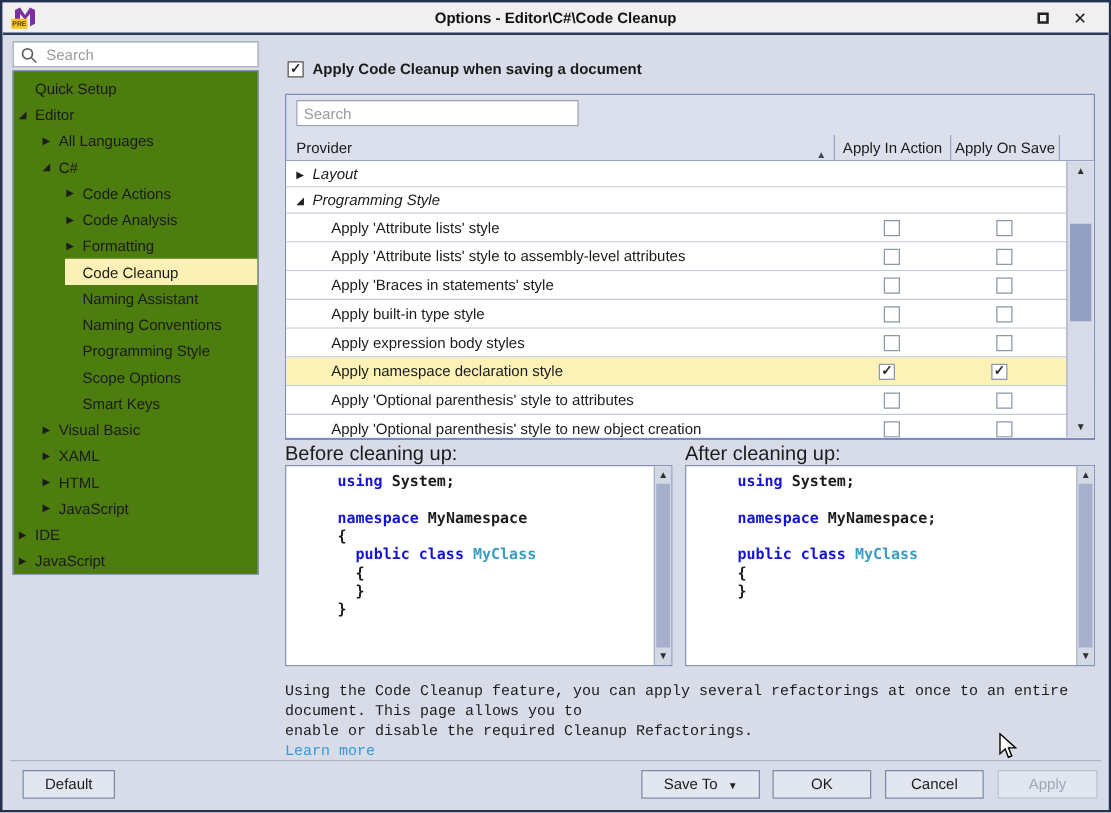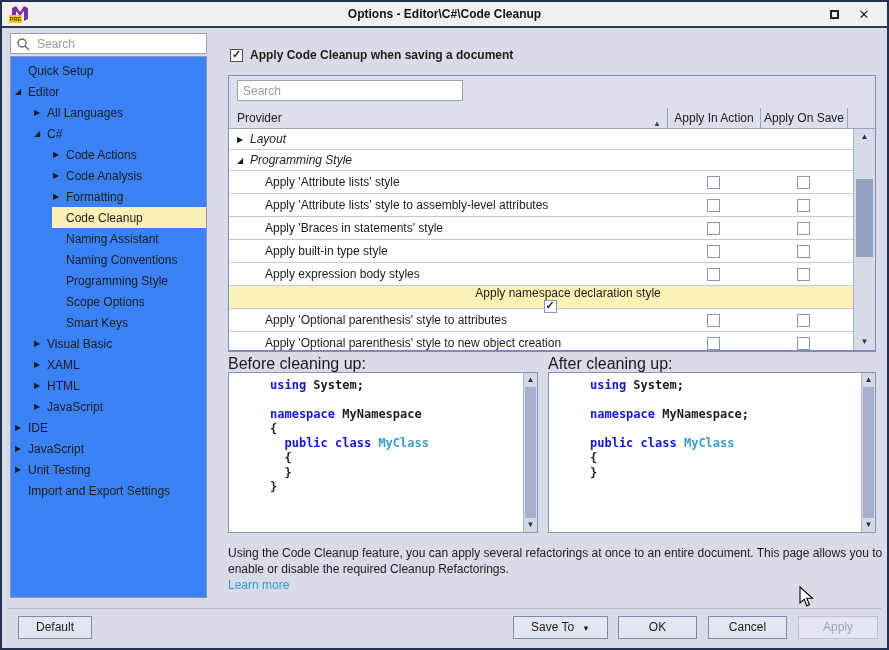--- a/index.html
+++ b/index.html
@@ -18,21 +18,21 @@
 
   
   .search-wrap { position:absolute; background:#fff; border:1px solid #9aa1ae; }
   .search-wrap input { position:absolute; left:5px; right:2px; top:0; bottom:0; border:none; outline:none; font-family:"Liberation Sans",sans-serif; font-size:12px; color:#333; background:transparent; }
   .search-wrap input::placeholder { color:#9a9a9a; }
   .tree-search { left:8px; top:31px; width:197px; height:21px; }
   .tree-search input { left:26px; }
   .mag { position:absolute; left:5px; top:3px; }
 
   
-  .tree { position:absolute; left:8px; top:54px; width:197px; height:542px; background:#3b82f6; border:1px solid #8894ba; overflow:hidden; padding-top:3px; }
+  .tree { position:absolute; left:8px; top:54px; width:197px; height:404px; background:#4d7c0f; border:1px solid #8894ba; overflow:hidden; padding-top:3px; }
   .tree-row { display:flex; align-items:center; height:21px; cursor:default; }
   .tree-indent { flex:0 0 auto; }
   .tree-hl { flex:1 1 auto; display:flex; align-items:center; height:21px; }
   .tree-hl.sel { background:#fbf0b5; }
   .tw { flex:0 0 14px; font-size:8px; color:#1c1c1c; text-align:left; padding-left:1px; }
   .tree-label { white-space:nowrap; }
 
   
   .save-check { position:absolute; left:228px; top:46px; display:flex; align-items:center; gap:7px;font-weight:bold; }
   .cb { width:13px; height:13px; background:#fff; border:1px solid #8d96aa; position:relative; flex:0 0 13px; }
@@ -46,21 +46,21 @@
   .th { line-height:20px; white-space:nowrap; }
   .th-provider { flex:1 1 auto; padding-left:8px; position:relative; }
   .sort { position:absolute; right:6px; top:6px; font-size:8px; color:#3c465e; }
   .th-col { border-left:1px solid #9aa5c4; text-align:center; }
   .th-a { flex:0 0 93px; } .th-b { flex:0 0 87px; }
   .th-sp { flex:0 0 28px; border-left:1px solid #9aa5c4; }
   .tlist { position:absolute; left:0; top:53px; width:646px; bottom:0; overflow:hidden; background:#fff; }
   .prow { display:flex; align-items:center; border-bottom:1px solid #c2c9dc; background:#fff; }
   .prow.group { height:21px; }
   .prow.item { height:23px; }
-  .prow.hl { background:#fcf2b6; margin-right:4px;flex-direction:column; }
+  .prow.hl { background:#fcf2b6; margin-right:4px; }
   .prow .pw { flex:0 0 13px; margin-left:8px; font-size:8px; color:#1c1c1c; }
   .prow.group .plabel { padding-left:0;font-style:italic; }
   .plabel { flex:1 1 auto; white-space:nowrap; }
   .prow.item .plabel { padding-left:36px; }
   .pcell { flex:0 0 93px; display:flex; justify-content:center; }
   .pcell.b { flex:0 0 87px; }
   .pspacer { flex:0 0 28px; }
   .vscroll { position:absolute; right:0; top:53px; bottom:0; width:22px; background:#d7dbe8; border-left:1px solid #a8b0c6; }
   .varrow { position:absolute; left:0; width:21px; height:16px; text-align:center; font-size:8px; color:#2f2f2f; line-height:16px; }
   .vthumb { position:absolute; left:2px; width:17px; background:#93a0c2; }
@@ -68,21 +68,21 @@
   
   .code-label { position:absolute; font-size:16px; color:#1b1b1b; }
   .code-panel { position:absolute; top:370px; height:161px; background:#fff; border:1px solid #8894ba; overflow:hidden; }
   .code { position:absolute; left:8px; top:5px; right:18px; font-family:"DejaVu Sans Mono", monospace; font-size:12px; font-weight:bold; line-height:14.6px; white-space:pre;margin-left:33px; }
   .c-kw { color:#1414d2; } .c-ty { color:#3b9cc4; } .c-pl { color:#1c1c1c; }
   .cscroll { position:absolute; right:0; top:0; bottom:0; width:14px; background:#d3d8e5; border-left:1px solid #aeb5c9; }
   .cscroll .varrow { width:13px; height:14px; line-height:14px; }
   .cscroll .vthumb { left:1px; width:11px; top:14px; bottom:14px; background:#a6b0cd; }
 
   
-  .desc { position:absolute; left:226px; top:543px; width:655px; line-height:16px; color:#1b1b1b; }
+  .desc { position:absolute; left:226px; top:543px; width:655px; line-height:16px; color:#1b1b1b;font-family:Liberation Mono, monospace; }
   .link { color:#2f9bd8; cursor:pointer; }
   .footer-sep { position:absolute; left:6px; right:6px; top:606px; height:1px; background:#aeb4c3; }
   .btn { position:absolute; top:614px; height:23px; background:#e2e6f0; border:1px solid #7f8aa8; text-align:center; line-height:21px; color:#1b1b1b; cursor:default; }
   .btn.disabled { border-color:#b9c0d0; color:#9fa6b5; }
   .btn-default { left:16px; width:74px; }
   .btn-saveto { left:511px; width:95px; }
   .btn-saveto .dd { font-size:8px; margin-left:8px; color:#222; }
   .btn-ok { left:616px; width:79px; }
   .btn-cancel { left:706px; width:79px; }
   .btn-apply { left:796px; width:80px; }

